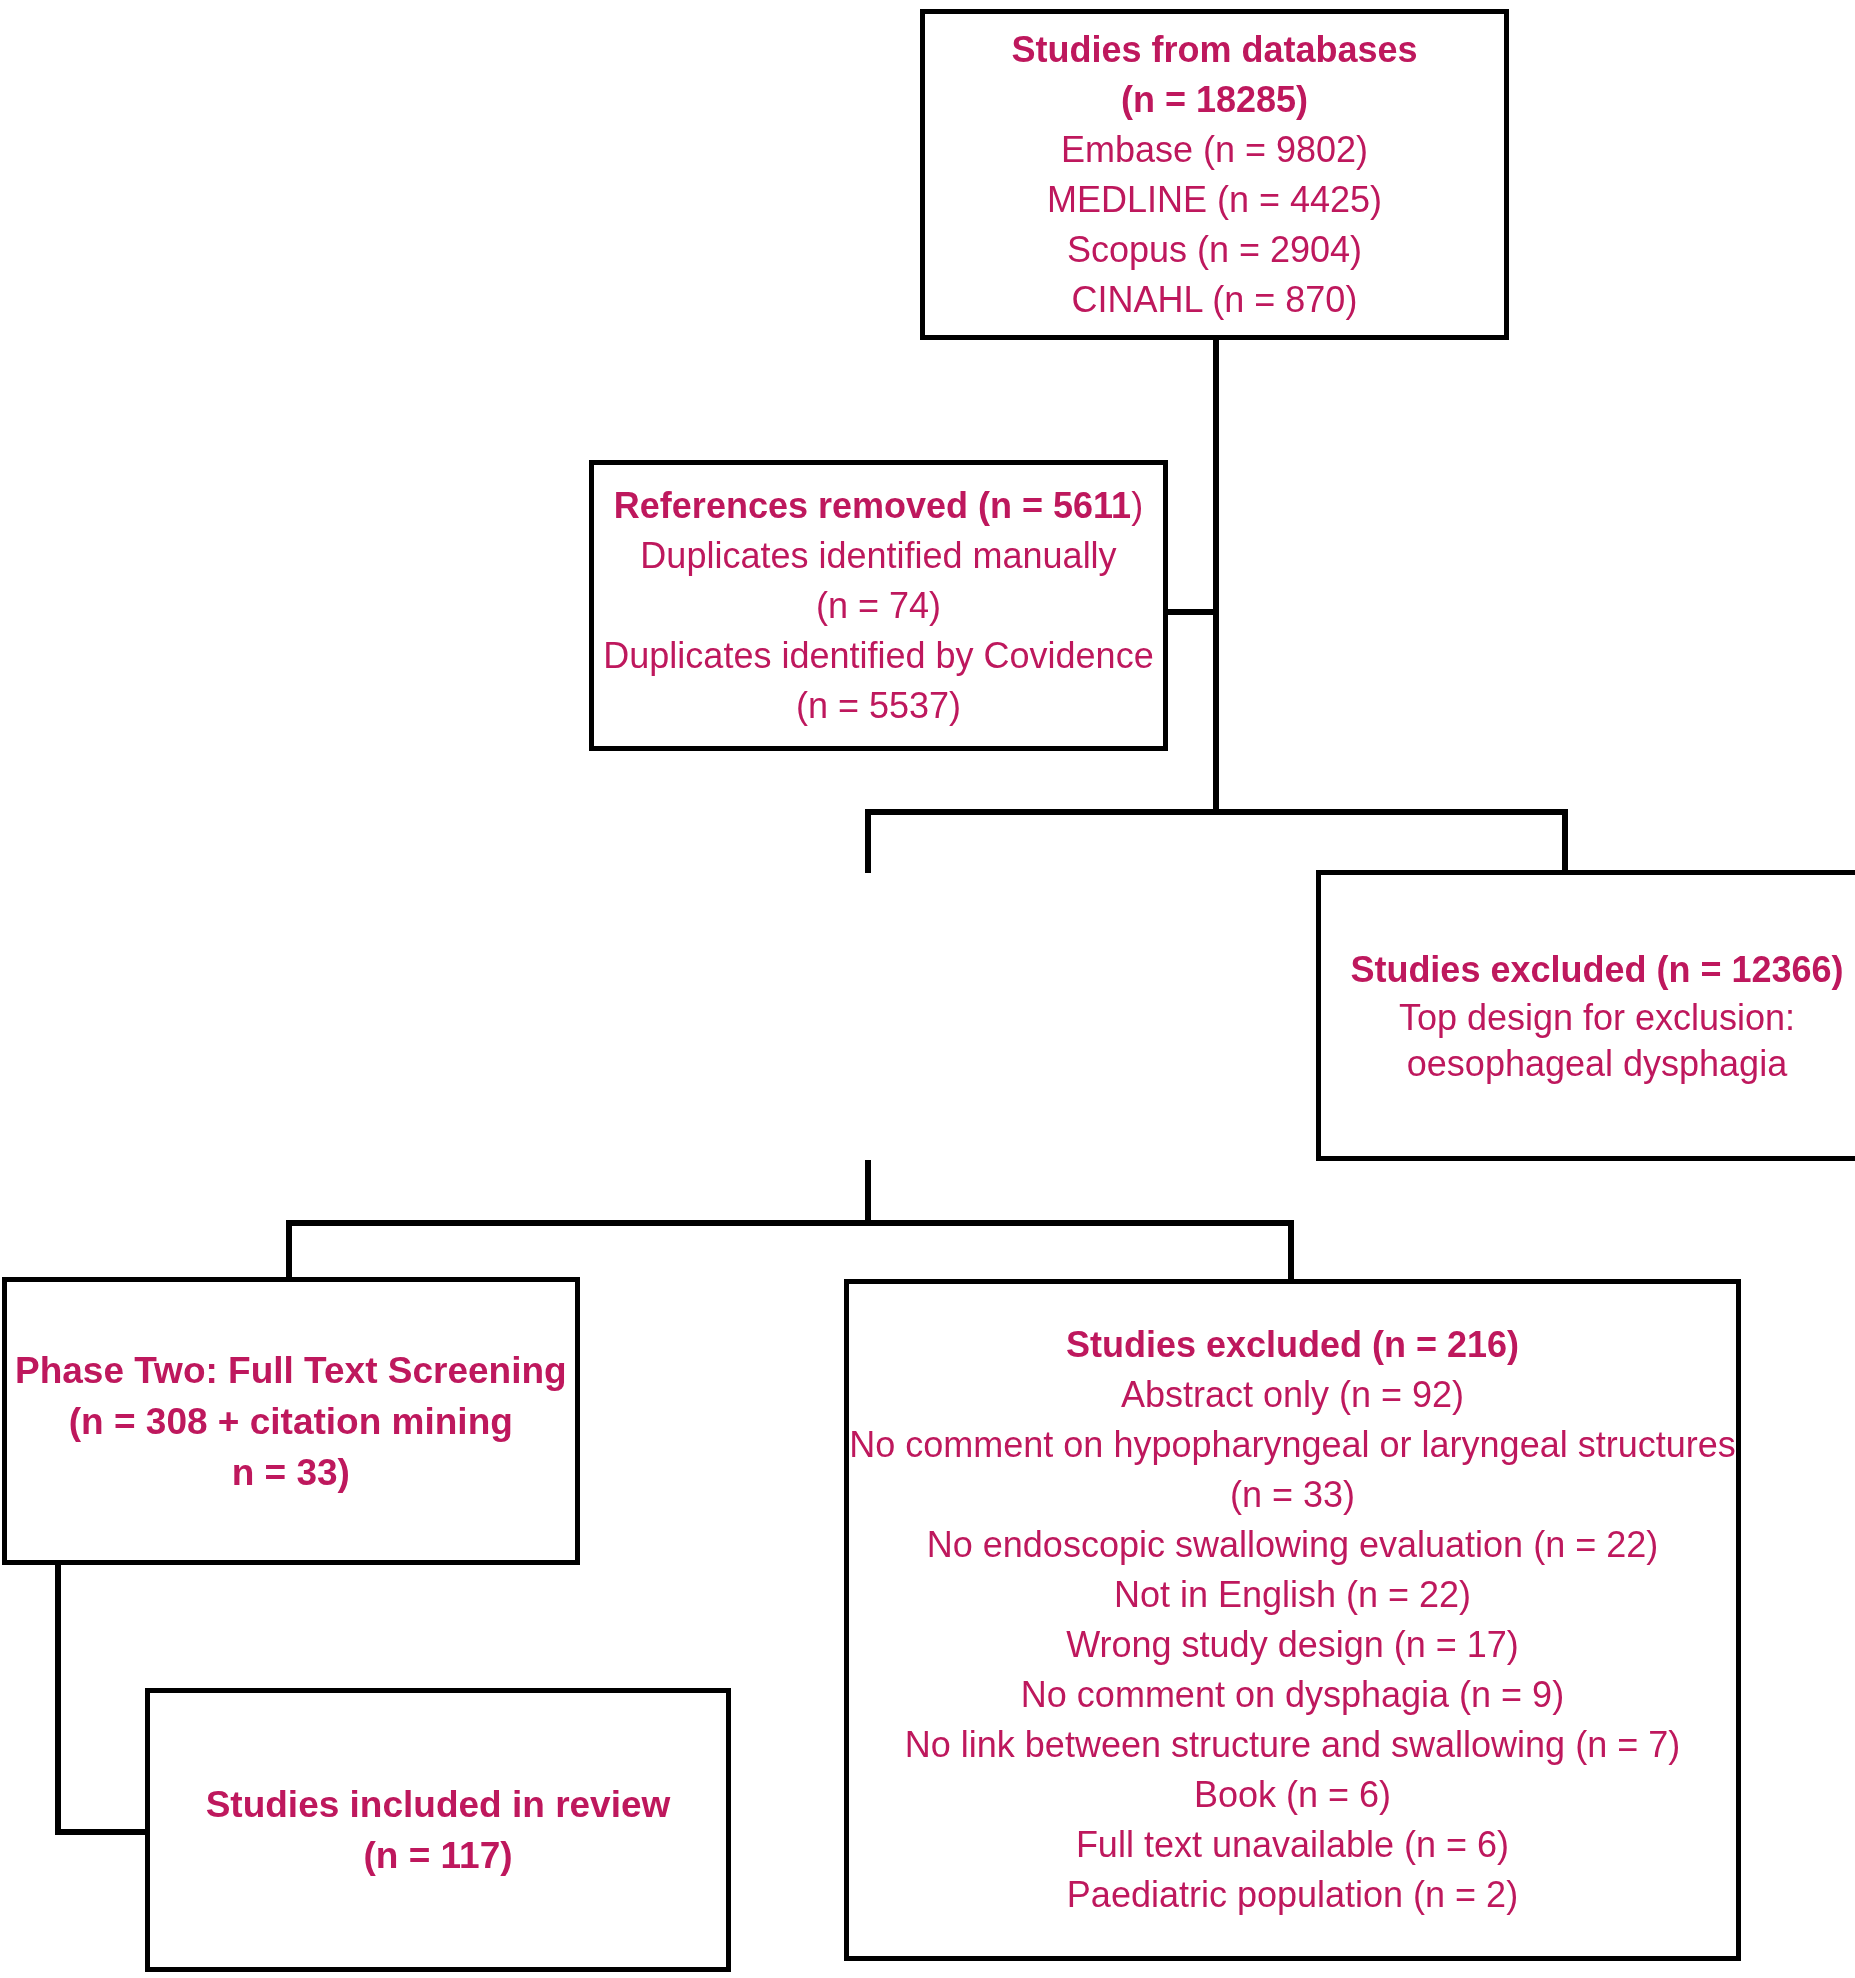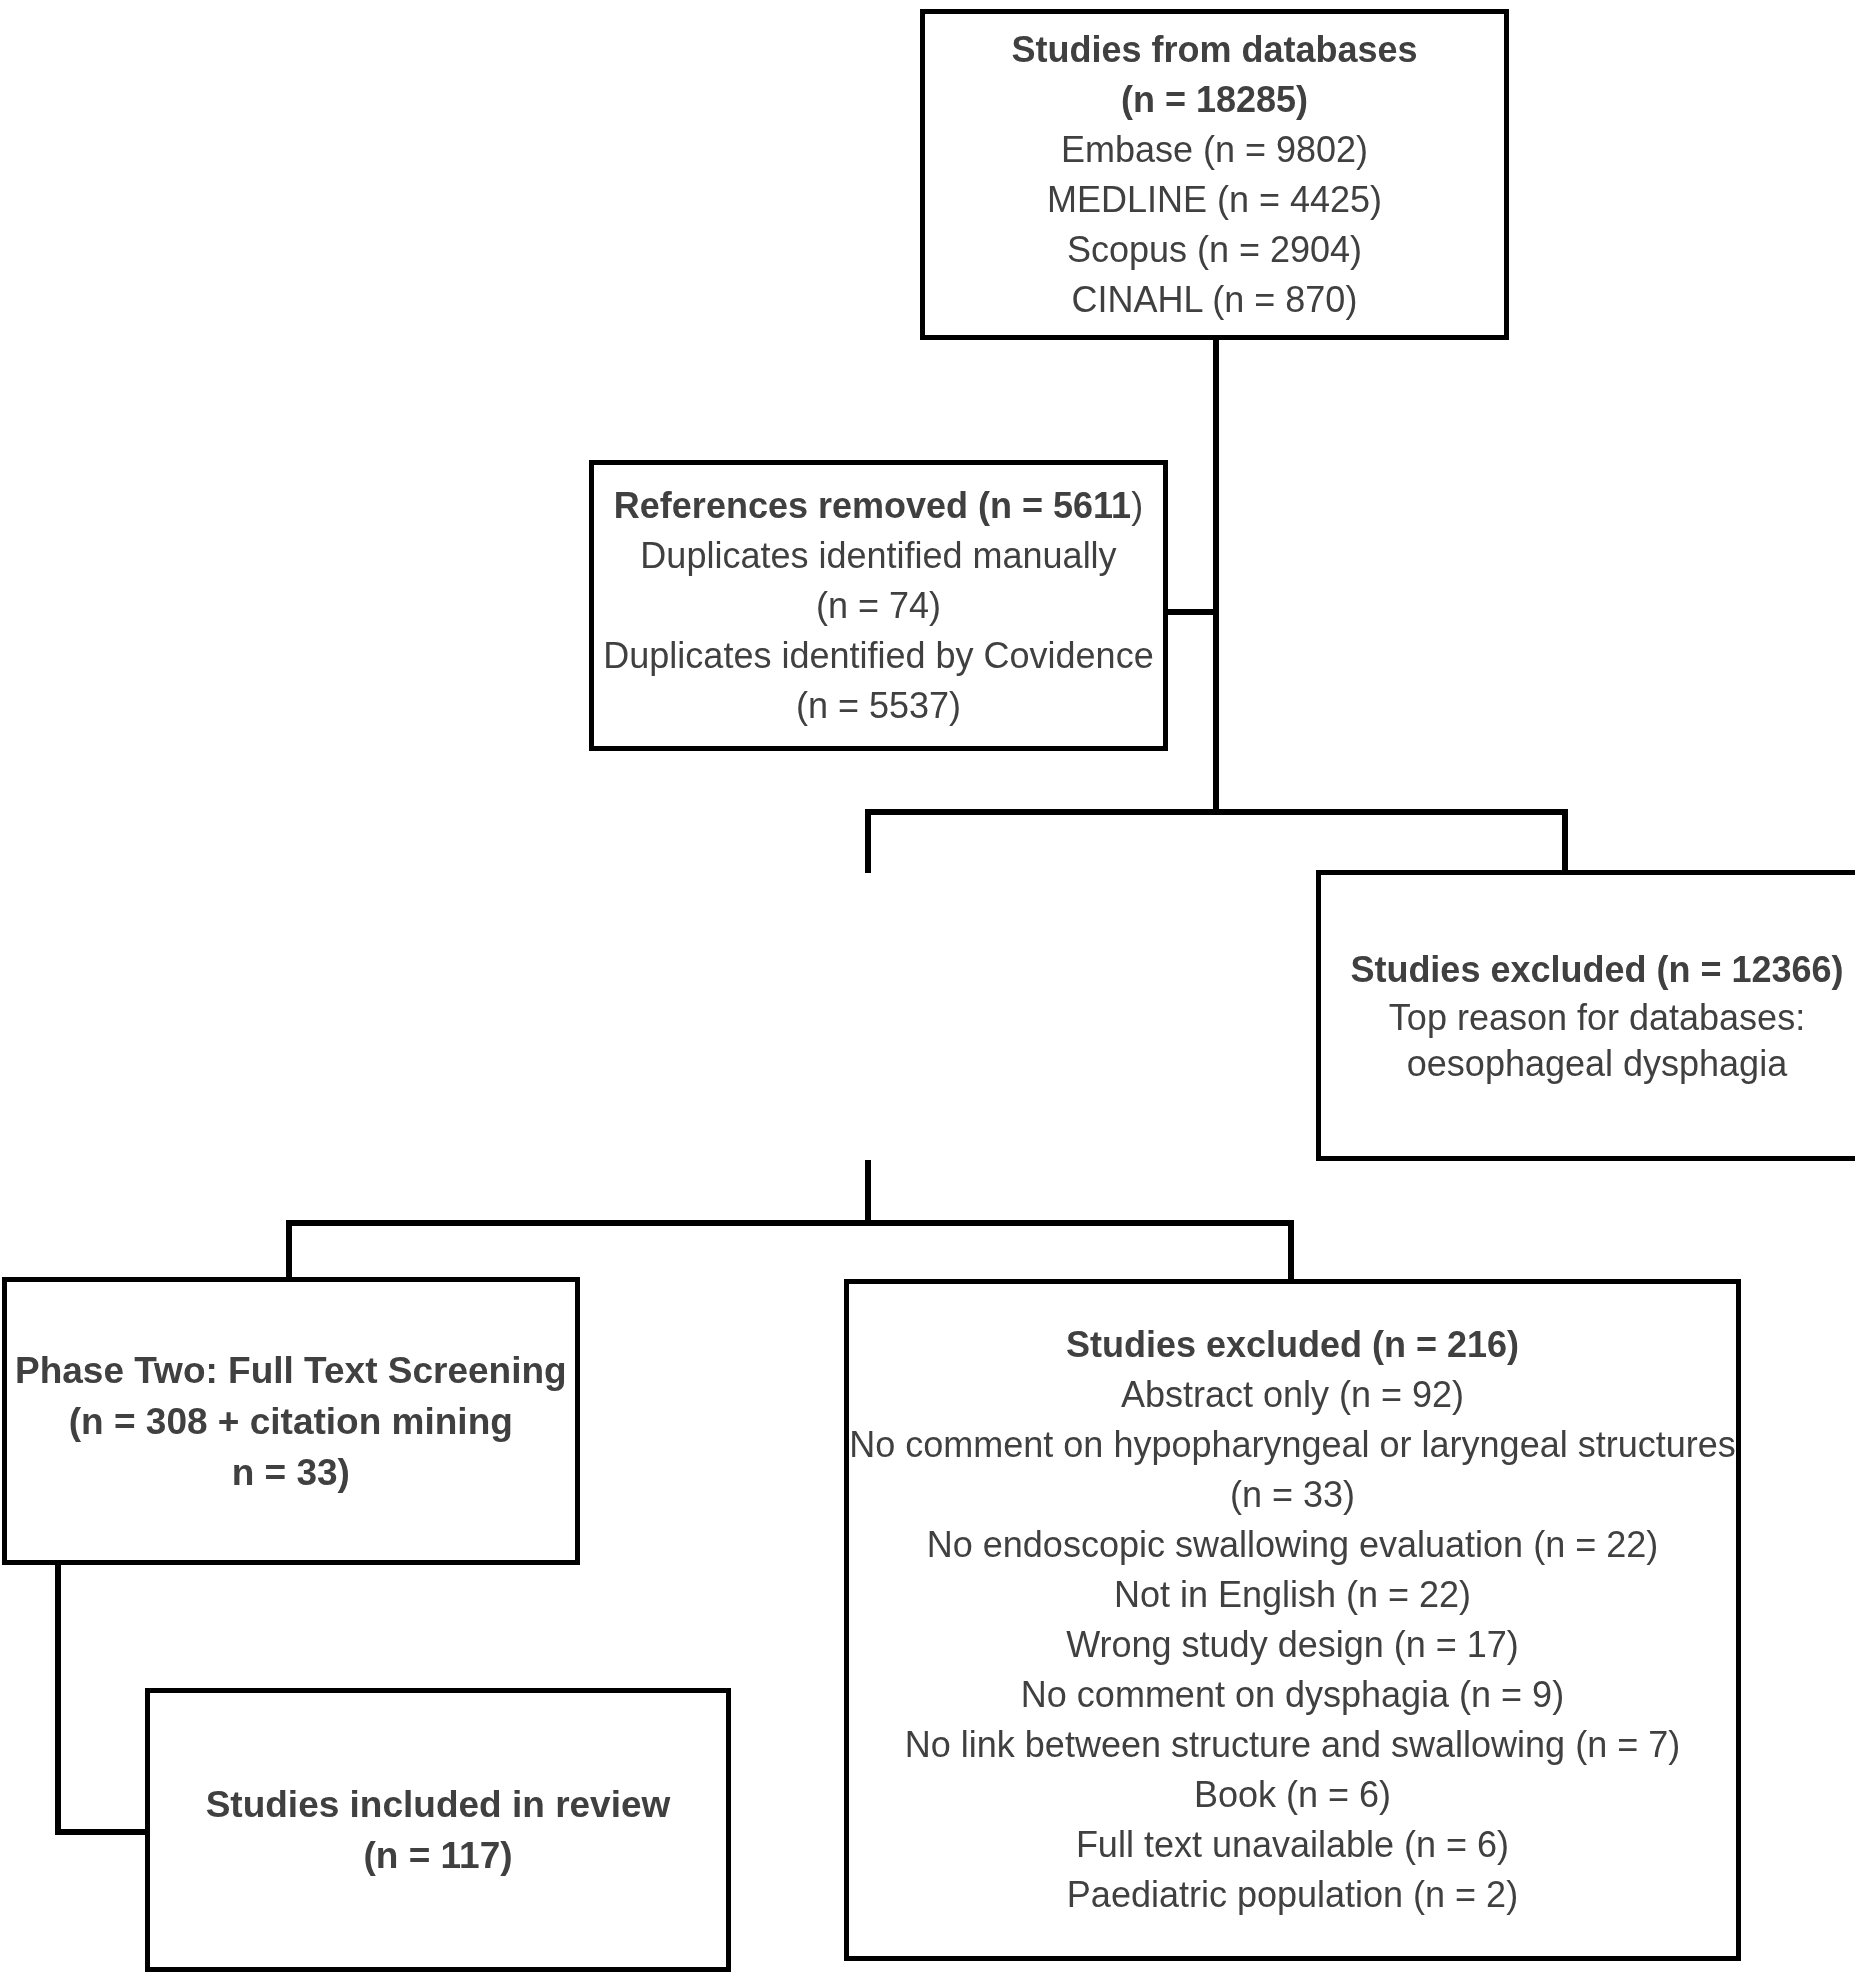--- a/index.html
+++ b/index.html
@@ -6,21 +6,21 @@
     margin: 0;
     padding: 0;
     background: #ffffff;
   }
   #canvas {
     position: relative;
     width: 1856px;
     height: 1978px;
     background: #ffffff;
     font-family: "Liberation Sans", "DejaVu Sans", sans-serif;
-    color: #404040;
+    color: #be185d;
     overflow: hidden;
   }
   .box {
     position: absolute;
     background: #ffffff;
     border: 5.5px solid #000000;
     box-sizing: border-box;
     display: flex;
     flex-direction: column;
     justify-content: center;
@@ -85,21 +85,21 @@
     </div>
     <div class="t">Duplicates identified manually</div>
     <div class="t">(n = 74)</div>
     <div class="t">Duplicates identified by Covidence</div>
     <div class="t">(n = 5537)</div>
   </div>
 
 
   <div class="box" style="left:1279px; top:870px; width:562px; height:291px;margin-left:37px;">
     <div class="t b">Studies excluded (n = 12366)</div>
-    <div class="sub">Top reason for databases:</div>
+    <div class="sub">Top design for exclusion:</div>
     <div class="sub">oesophageal dysphagia</div>
   </div>
 
   <div class="box" style="left:1.8px; top:1277px; width:578px; height:288px;">
     <div class="big">Phase Two: Full Text Screening</div>
     <div class="big">(n = 308 + citation mining</div>
     <div class="big">n = 33)</div>
   </div>
 
   <div class="box" style="left:844px; top:1279px; width:897px; height:682px;">

